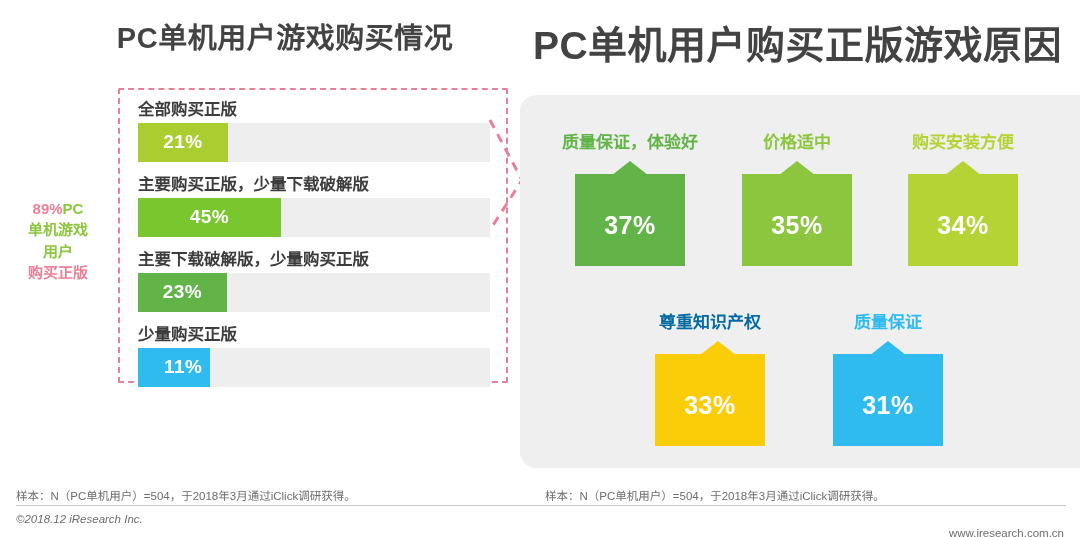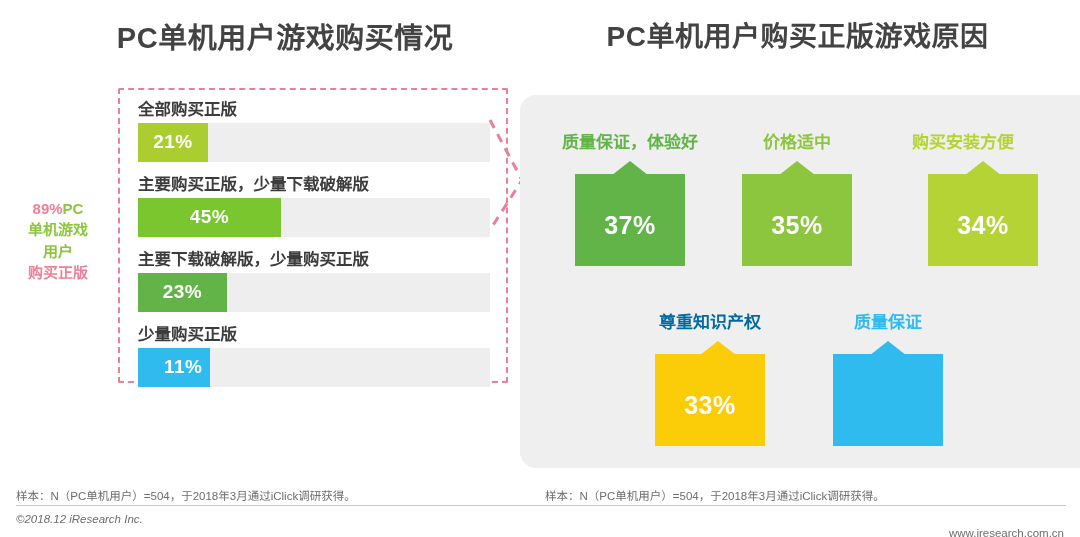--- a/index.html
+++ b/index.html
@@ -34,21 +34,21 @@
     color: #434343;
     letter-spacing: 0.5px;
     white-space: nowrap;
   }
   .title-right {
     position: absolute;
     left: 525px;
     top: 14px;
     width: 545px;
     text-align: center;
-    font-size: 28px;
+    font-size: 39px;
     font-weight: bold;
     color: #434343;
     letter-spacing: 0.5px;
     white-space: nowrap;
   }
 
   
   .left-panel {
     position: absolute;
     left: 0;
@@ -247,21 +247,21 @@
       <span class="green">单机游戏</span><br>
       <span class="green">用户</span><br>
       <span class="pink">购买正版</span>
     </div>
 
     <div class="bars">
 
       <div class="bar-row">
         <div class="bar-label">全部购买正版</div>
         <div class="bar-track">
-          <div class="bar-fill" style="width:70px;background:#aace2f;">
+          <div class="bar-fill" style="width:90px;background:#aace2f;">
             <span class="bar-value">21%</span>
           </div>
         </div>
       </div>
 
       <div class="bar-row">
         <div class="bar-label">主要购买正版，少量下载破解版</div>
         <div class="bar-track">
           <div class="bar-fill" style="width:143px;background:#7ac62e;">
             <span class="bar-value">45%</span>
@@ -309,41 +309,42 @@
       <div class="card-label" style="color:#8cc63e;">价格适中</div>
       <div class="card-shape" style="color:#8cc63e;">
         <div class="peak"></div>
         <div class="body" style="background:#8cc63e;"></div>
         <div class="card-pct">35%</div>
       </div>
     </div>
 
     <div class="card" style="left:388px; top:33px;">
       <div class="card-label" style="color:#b5d334;">购买安装方便</div>
-      <div class="card-shape" style="color:#b5d334;margin-left:20px;">
+      <div class="card-shape" style="color:#b5d334;">
         <div class="peak"></div>
         <div class="body" style="background:#b5d334;"></div>
         <div class="card-pct">34%</div>
       </div>
     </div>
 
     <div class="card" style="left:135px; top:213px;">
       <div class="card-label" style="color:#0369a1;">尊重知识产权</div>
       <div class="card-shape" style="color:#fbcd08;padding-left:16px;">
         <div class="peak"></div>
         <div class="body" style="background:#fbcd08;"></div>
         <div class="card-pct">33%</div>
       </div>
     </div>
 
     <div class="card" style="left:313px; top:213px;">
       <div class="card-label" style="color:#2fbbed;">质量保证</div>
       <div class="card-shape" style="color:#2fbbed;">
         <div class="peak"></div>
         <div class="body" style="background:#2fbbed;"></div>
+        <div class="card-pct">31%</div>
       </div>
     </div>
 
   </div>
 
   <div class="footnote footnote-left">样本：N（PC单机用户）=504，于2018年3月通过iClick调研获得。</div>
   <div class="footnote footnote-right">样本：N（PC单机用户）=504，于2018年3月通过iClick调研获得。</div>
 
   <div class="rule"></div>
 

